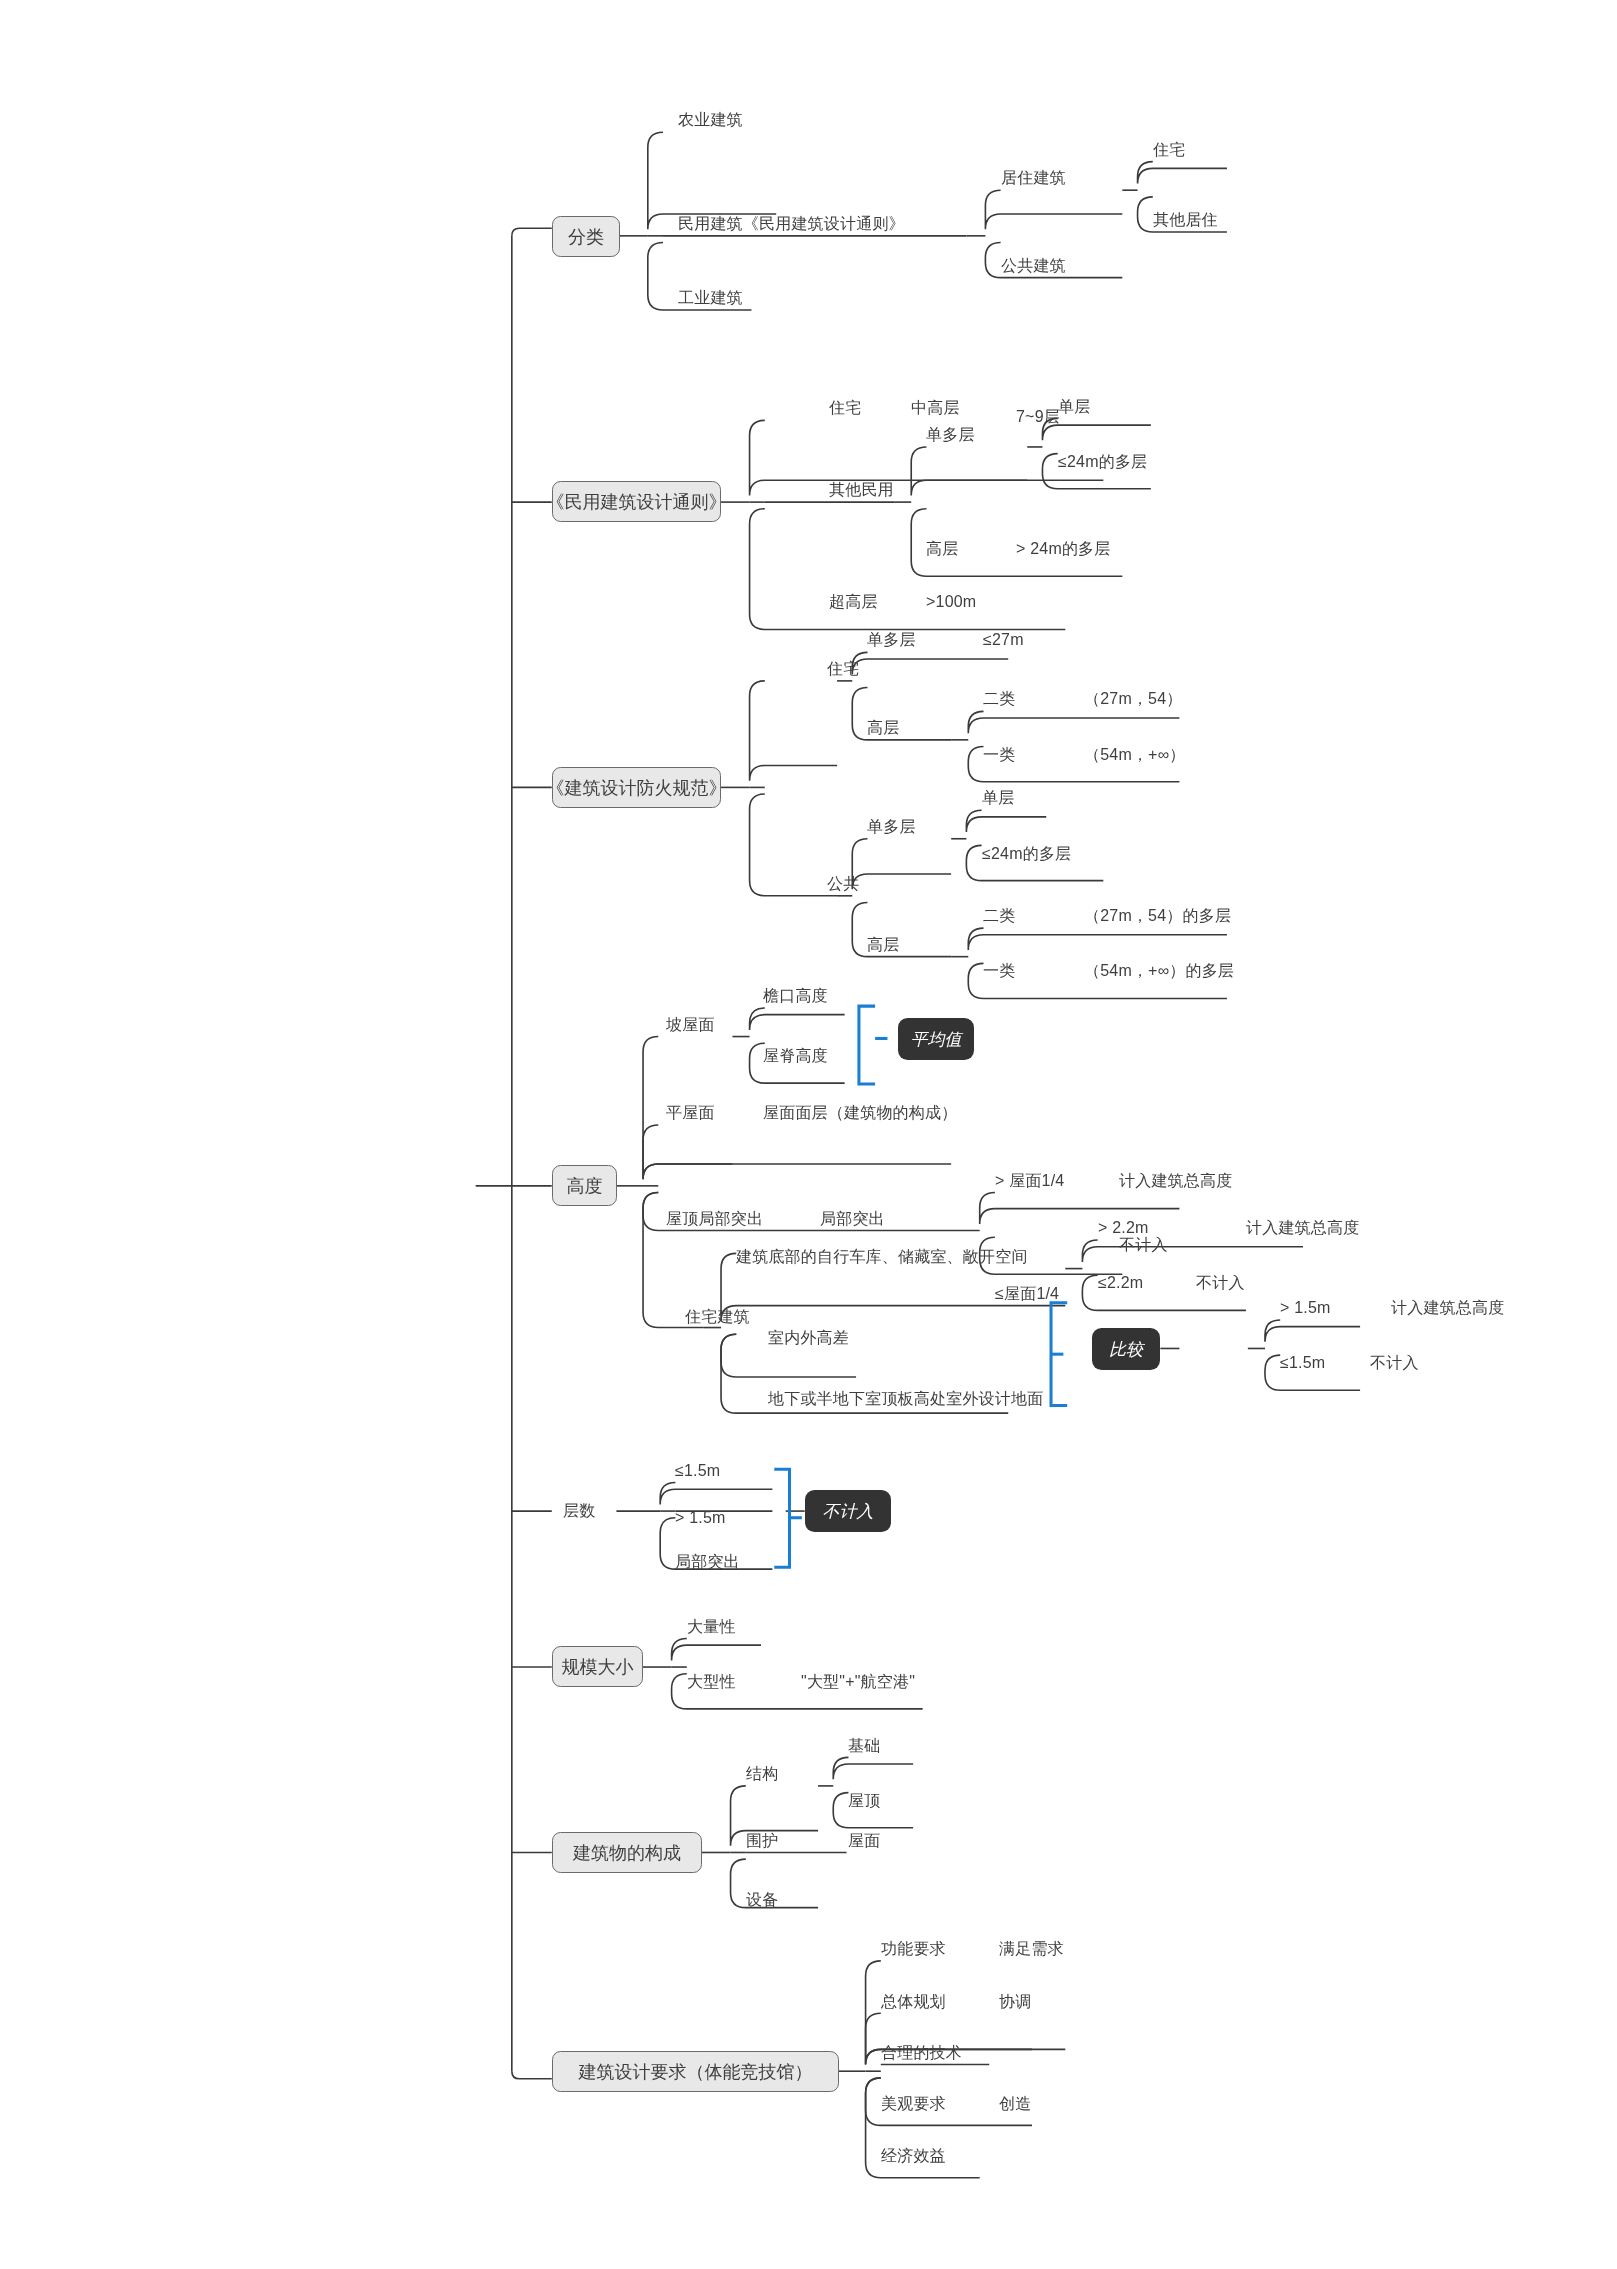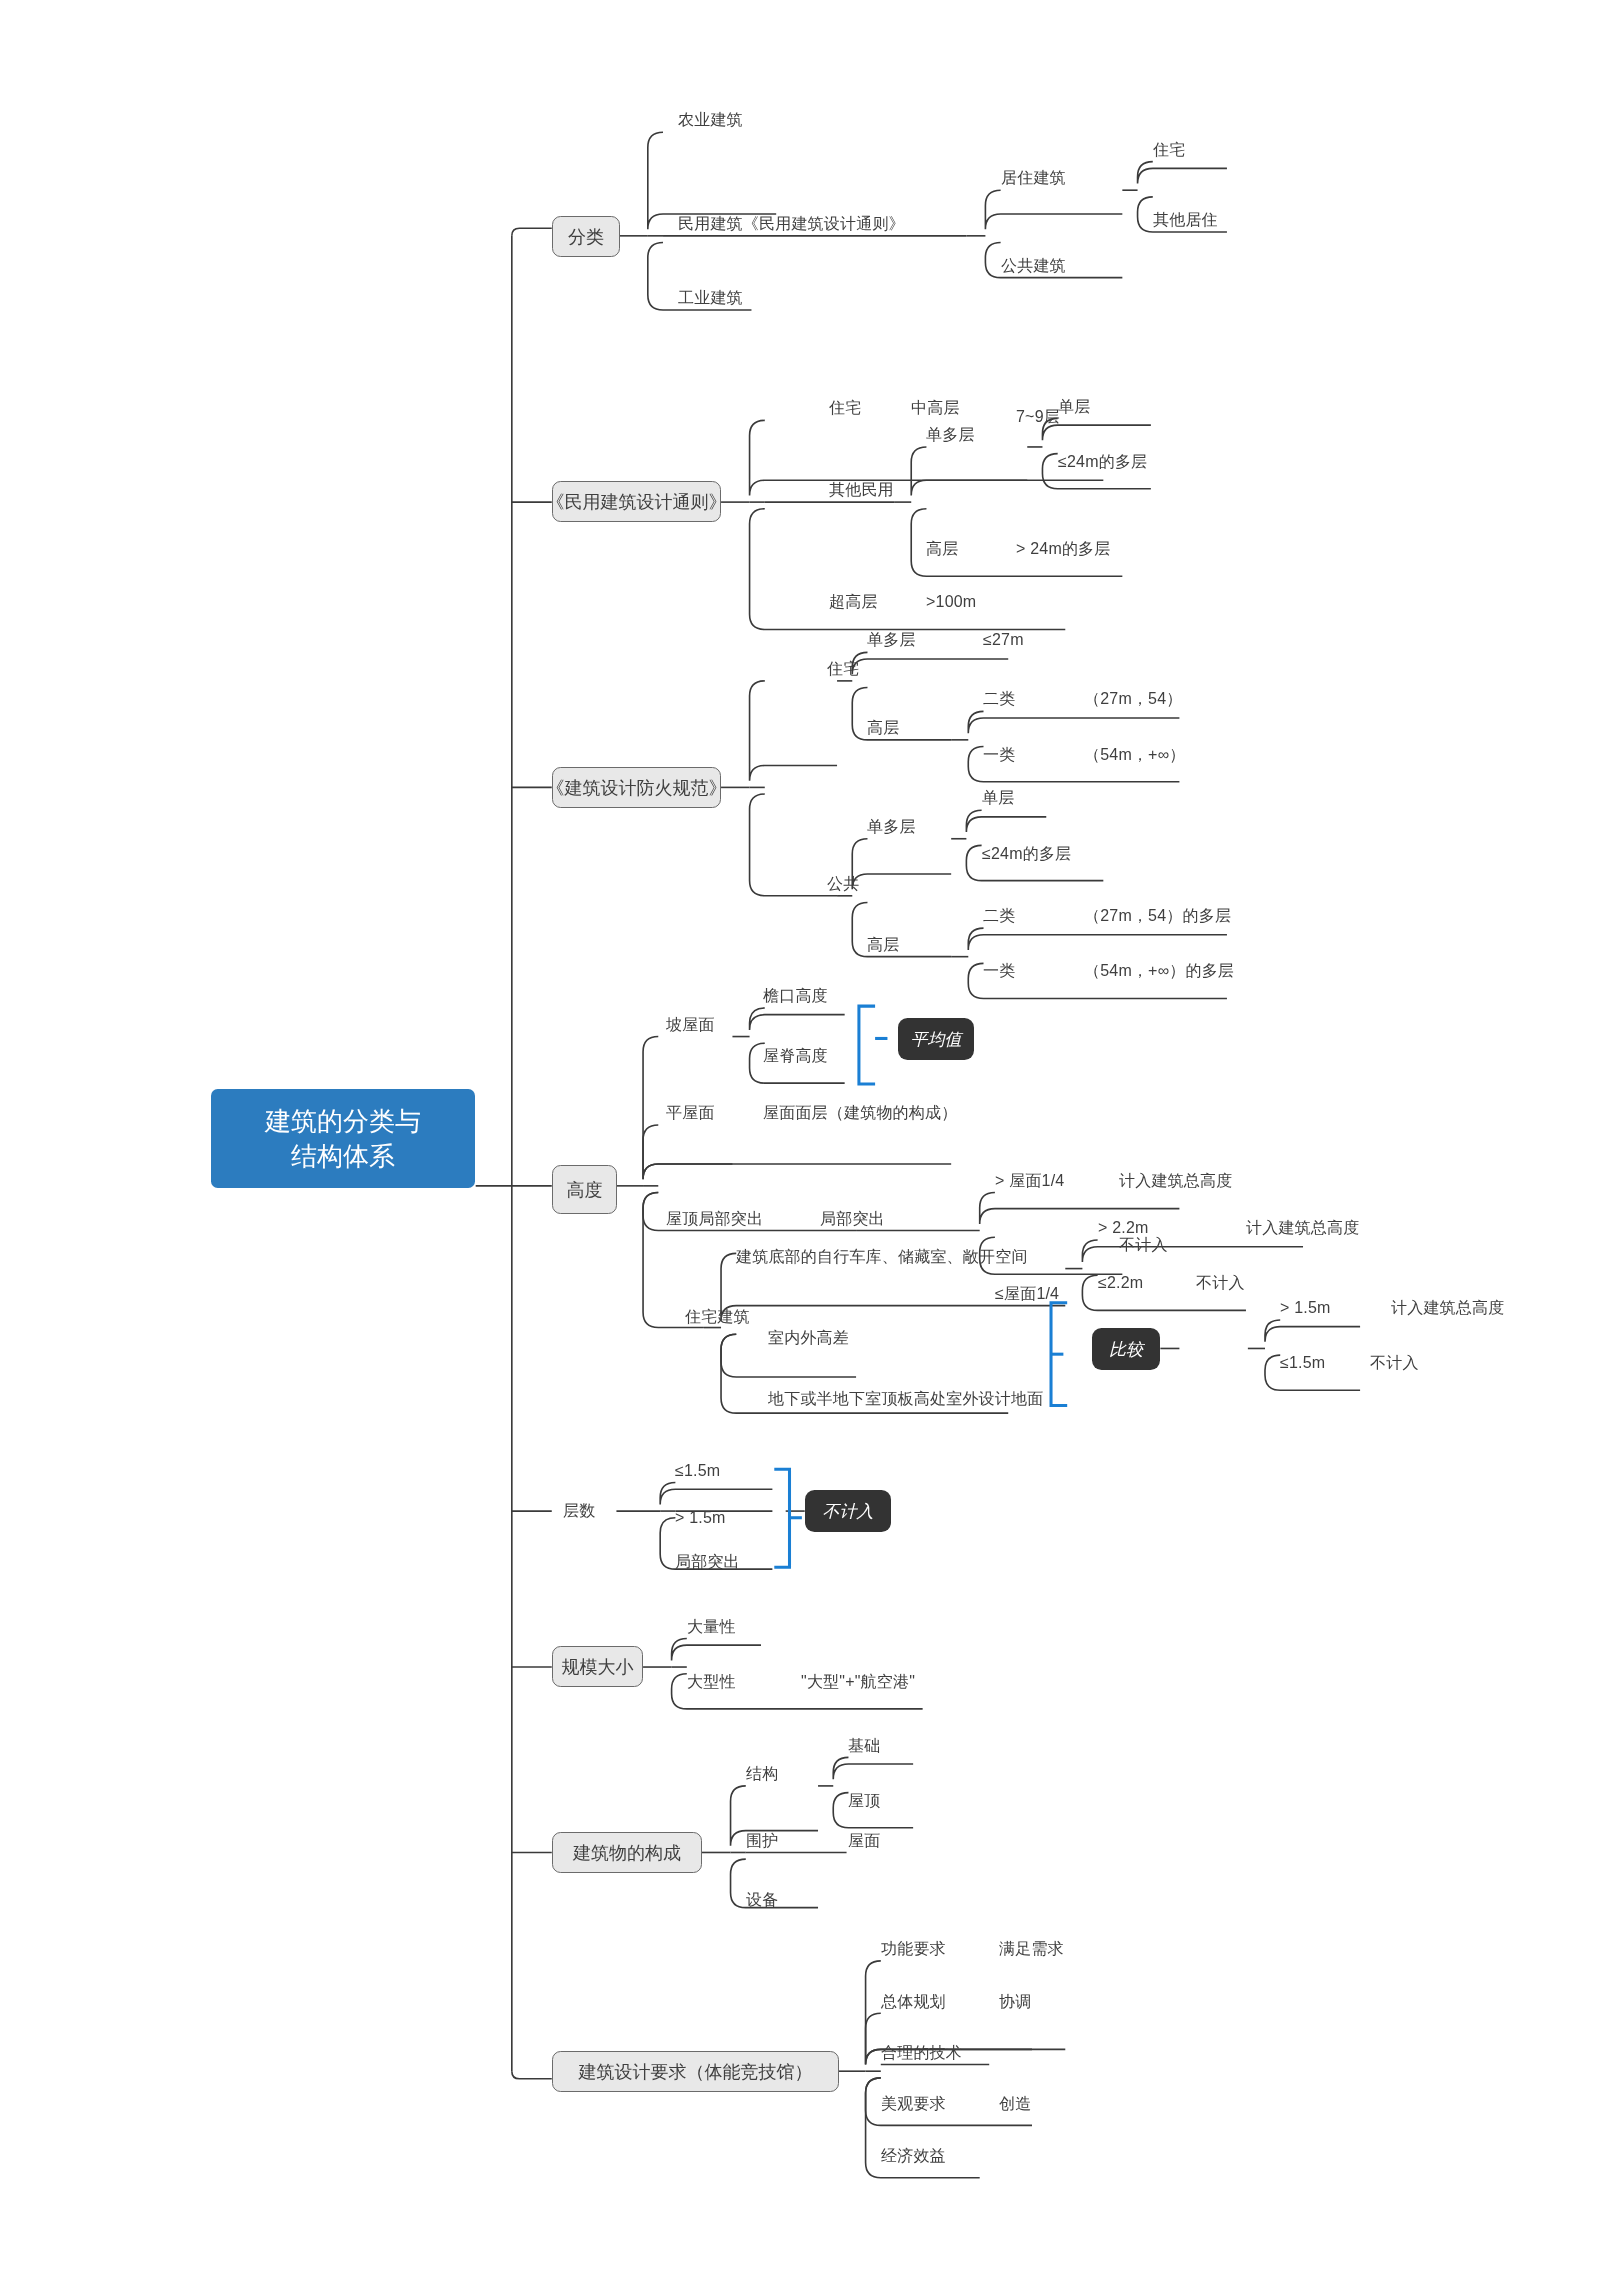--- a/index.html
+++ b/index.html
@@ -168,38 +168,34 @@
       <path d="M920 1092 H933"></path>
 
       <path d="M1122 1370 H1105 V1478 H1122"></path>
       <path d="M1105 1424 H1118"></path>
 
       <path d="M814 1545 H830 V1648 H814"></path>
       <path d="M830 1596 H843"></path>
     </g>
   </svg>
 
-  <div class="root" style="left:211px;top:1089px;width:264px;height:99px;">
-    <span style="white-space:pre-line;">建筑的分类与
-结构体系</span>
-  </div>
 
   <div class="box" style="left:552px;top:216px;width:68px;height:41px;">
     <span>分类</span>
   </div>
 
   <div class="box" style="left:552px;top:481px;width:169px;height:41px;">
     <span>《民用建筑设计通则》</span>
   </div>
 
   <div class="box" style="left:552px;top:767px;width:169px;height:41px;">
     <span>《建筑设计防火规范》</span>
   </div>
 
-  <div class="box" style="left:552px;top:1165px;width:65px;height:49px;">
+  <div class="box" style="left:552px;top:1165px;width:65px;height:41px;">
     <span>高度</span>
   </div>
 
   <div class="lbl" style="left:563px;top:1503px;">
     <span>层数</span>
   </div>
 
   <div class="box" style="left:552px;top:1646px;width:91px;height:41px;">
     <span>规模大小</span>
   </div>

